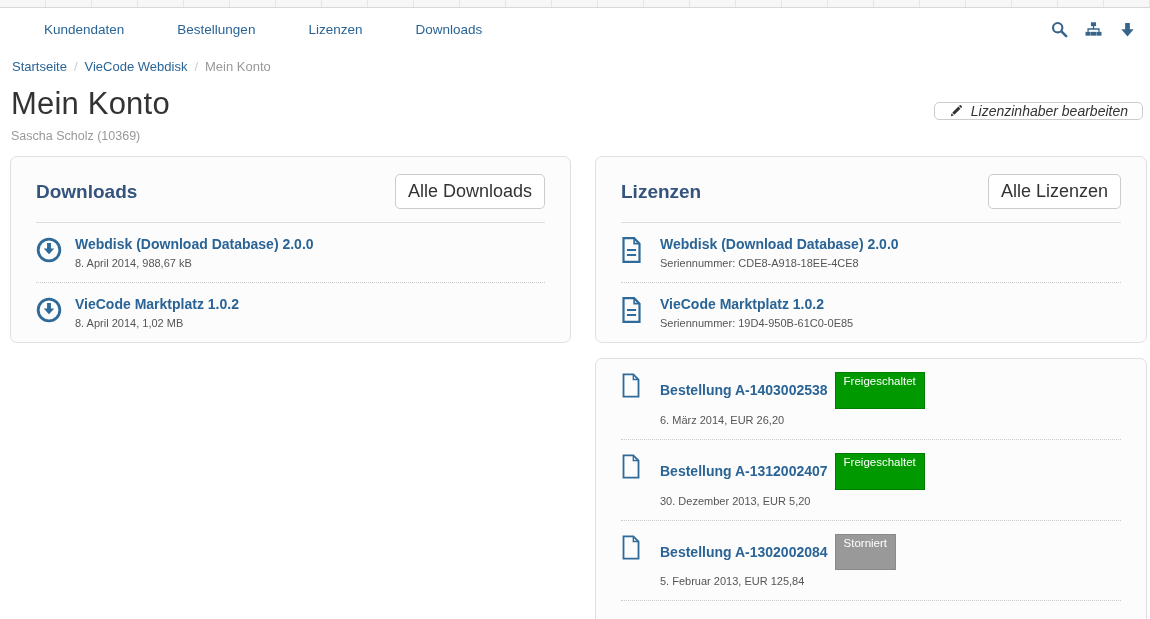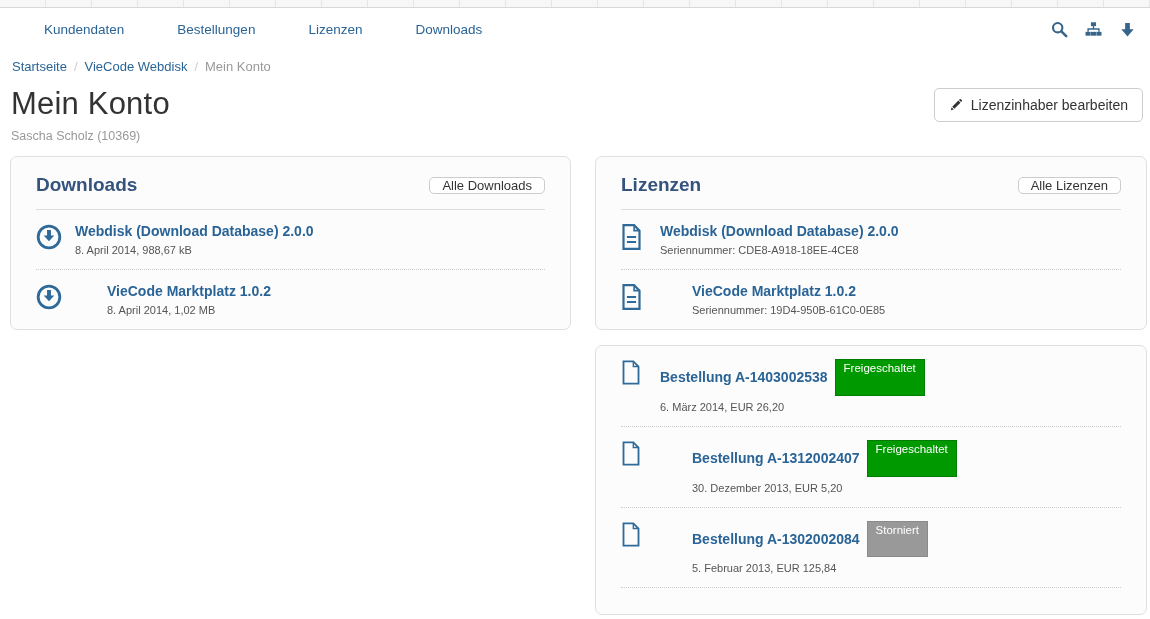--- a/index.html
+++ b/index.html
@@ -23,35 +23,35 @@
   .breadcrumb a { color:#2a6496; text-decoration:none; cursor:pointer; }
   .breadcrumb .sep { color:#ccc; margin:0 7px; }
 
   
   .content-header { display:flex; align-items:flex-start; padding:13px 7px 0 11px; }
   .content-header .titles { flex:1; }
   h1.page-title { font-size:31px; font-weight:300; color:#333; letter-spacing:.2px; line-height:1.1; }
   .page-subtitle { font-size:12.5px; color:#999; margin-top:8px; }
   .btn { display:inline-flex; align-items:center; gap:8px; background:#fff; border:1px solid #ccc;
     border-radius:5px; color:#333; cursor:pointer; white-space:nowrap; }
-  .btn-large { font-size:14px; padding:8px 14px; margin-top:1px; }
-  .btn-small { font-size:13px; padding:0 12px; }
+  .btn-large { font-size:14px; padding:0 14px; margin-top:15px;font-style:italic; }
+  .btn-small { font-size:18px; padding:6px 12px; }
   .pencil { width:14px; height:14px; }
 
   
   .panels { display:flex; padding:13px 0 0 10px; gap:24px; align-items:flex-start; }
   .col-left { width:561px; flex:none; }
   .col-right { width:552px; flex:none; }
   .panel { background:#fcfcfc; border:1px solid #e0e0e0; border-radius:7px; padding:0 25px; }
   .panel + .panel { margin-top:15px; }
   .panel-header { display:flex; align-items:center; justify-content:space-between;
     padding:17px 0 13px 0; border-bottom:1px solid #ddd; }
   .panel-title { font-size:19px; font-weight:bold; color:#34537d; }
   .item { display:flex; padding:13px 0; }
-  .item + .item { border-top:1px dotted #ccc;gap:32px; }
+  .item + .item { border-top:1px dotted #ccc; }
   .item .icon-box { width:26px; flex:none; margin-right:13px; padding-top:1px; }
   .item .icon-box svg { display:block; }
   .item-title-row { display:flex; align-items:center; gap:7px; }
   .item-title { font-size:14px; color:#2a6496; text-decoration:none; cursor:pointer;font-weight:bold; }
   .item-meta { font-size:11px; color:#555; margin-top:5px; }
   .badge { font-size:11.5px; color:#fff; padding:2px 8px 19px; border-radius:0; line-height:1.2; }
   .badge-green { background:#009900; border:1px solid #007d00; }
   .badge-gray  { background:#999;    border:1px solid #8a8a8a; }
 </style>
 </head>

